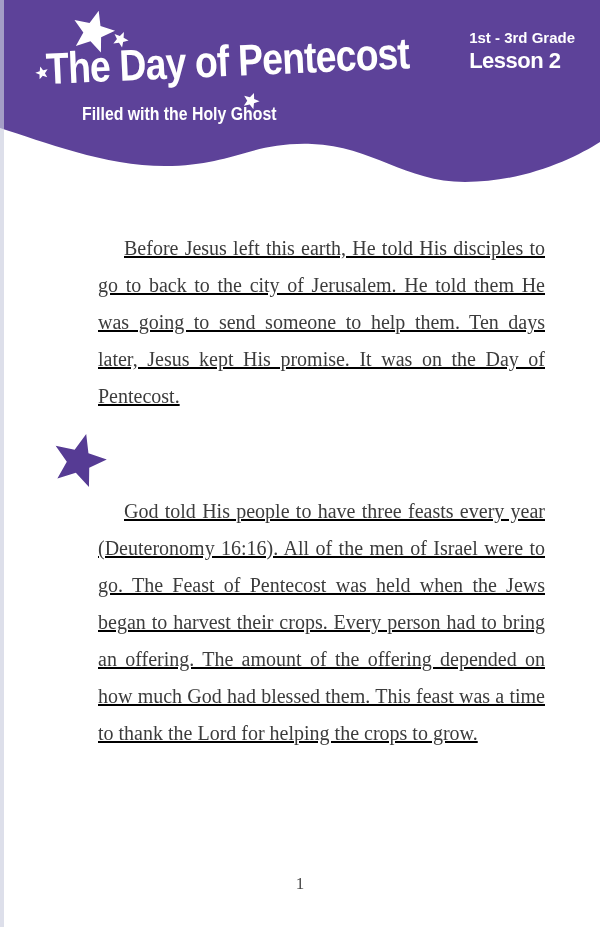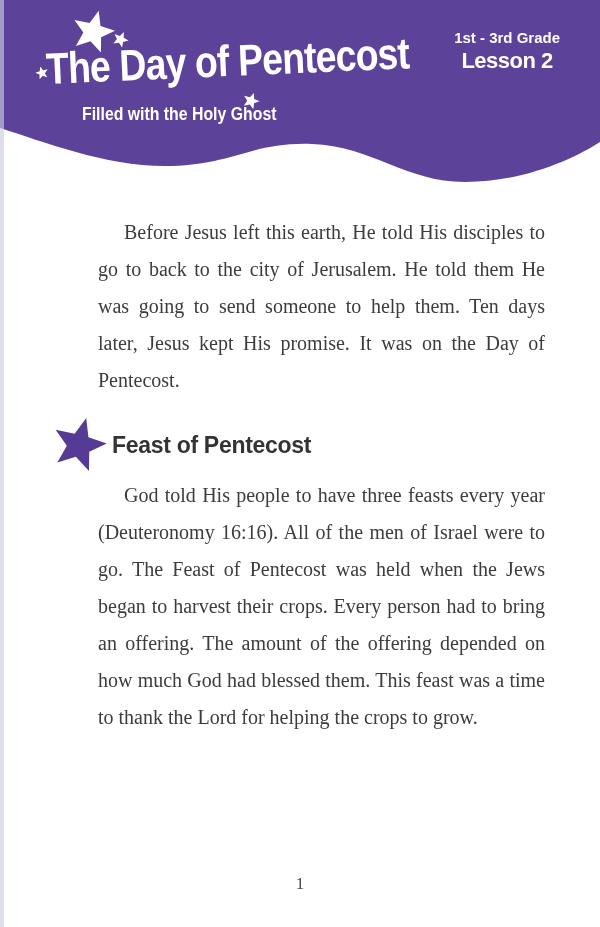--- a/index.html
+++ b/index.html
@@ -59,36 +59,37 @@
     font-family: "Liberation Sans", sans-serif;
     font-weight: 700;
     font-size: 18px;
     color: #ffffff;
     white-space: nowrap;
     transform: scaleX(0.88);
     transform-origin: left center;
   }
   .grade-block {
     position: absolute;
-    right: 40px; top: 28px;
-    text-align: center;
+    right: 25px; top: 28px;
+    text-align: left;
     color: #ffffff;
     font-family: "Liberation Sans", sans-serif;
     font-weight: 700;
   }
   .grade-line { font-size: 15px; line-height: 20px; }
   .lesson-line { font-size: 22px; line-height: 26px; letter-spacing: -0.5px; }
 
   
   .content {
     position: absolute;
-    left: 0; top: 184px;
+    left: 0; top: 200px;
     width: 600px;
     padding: 30px 55px 0 98px;
     box-sizing: border-box;
+    text-decoration: underline;
   }
   .body-paragraph {
     margin: 0;
     font-family: "Liberation Serif", serif;
     font-size: 20px;
     line-height: 37px;
     color: #3c3c3c;
     text-align: justify;
     text-indent: 26px;
   }
@@ -158,21 +159,20 @@
     </div>
   </header>
 
   <main class="content">
     <p class="body-paragraph">Before Jesus left this earth, He told His disciples to go to back to the city of Jerusalem. He told them He was going to send someone to help them. Ten days later, Jesus kept His promise. It was on the Day of Pentecost.</p>
 
     <div class="section-heading-row">
       <svg class="section-star" viewBox="0 0 100 100" aria-hidden="true">
         <polygon points="50,2 62.3,33 95.6,35.2 70,56.5 78.2,88.8 50,71 21.8,88.8 30,56.5 4.3,35.2 37.7,33" fill="#563b94"></polygon>
       </svg>
-      <h2 class="section-heading">Feast of Pentecost</h2>
     </div>
 
     <p class="body-paragraph">God told His people to have three feasts every year (Deuteronomy 16:16). All of the men of Israel were to go. The Feast of Pentecost was held when the Jews began to harvest their crops. Every person had to bring an offering. The amount of the offering depended on how much God had blessed them. This feast was a time to thank the Lord for helping the crops to grow.</p>
   </main>
 
   <footer class="footer-pagenum">
     <span>1</span>
   </footer>
 
 </div>

